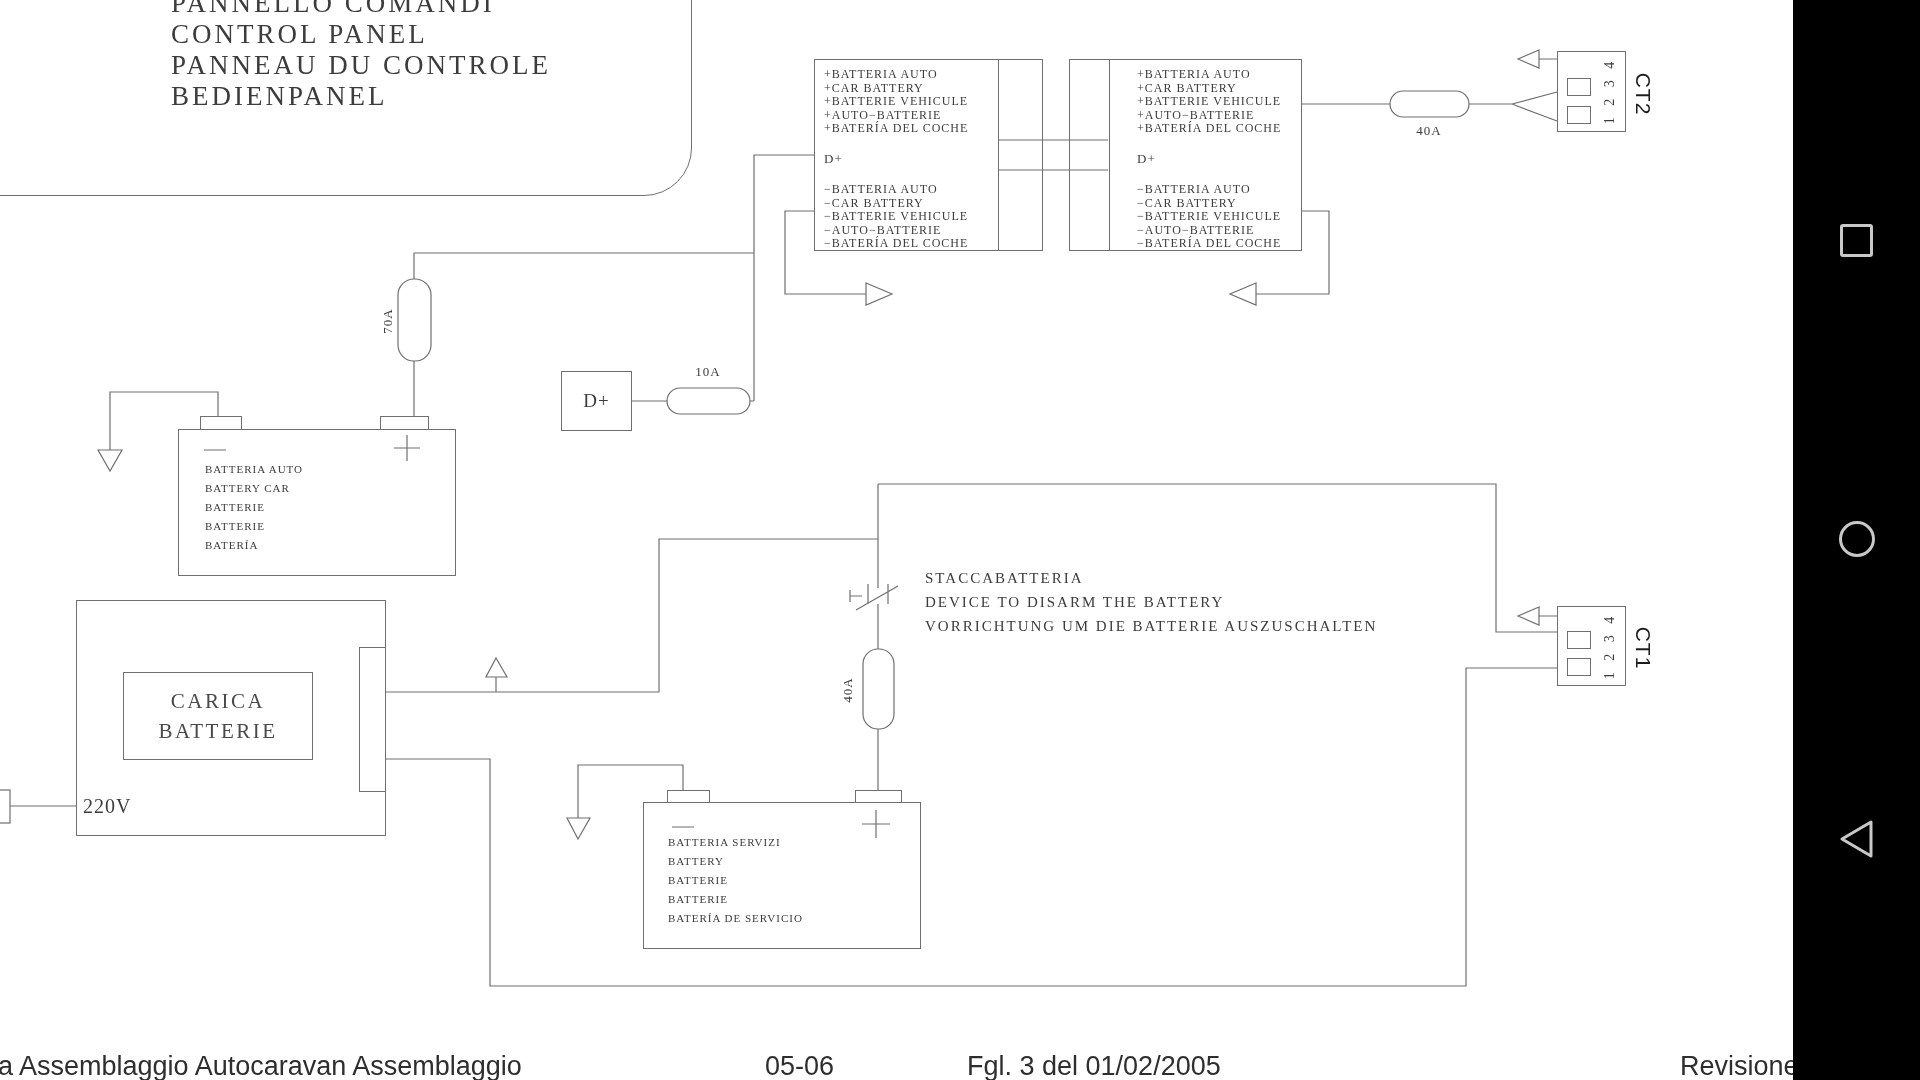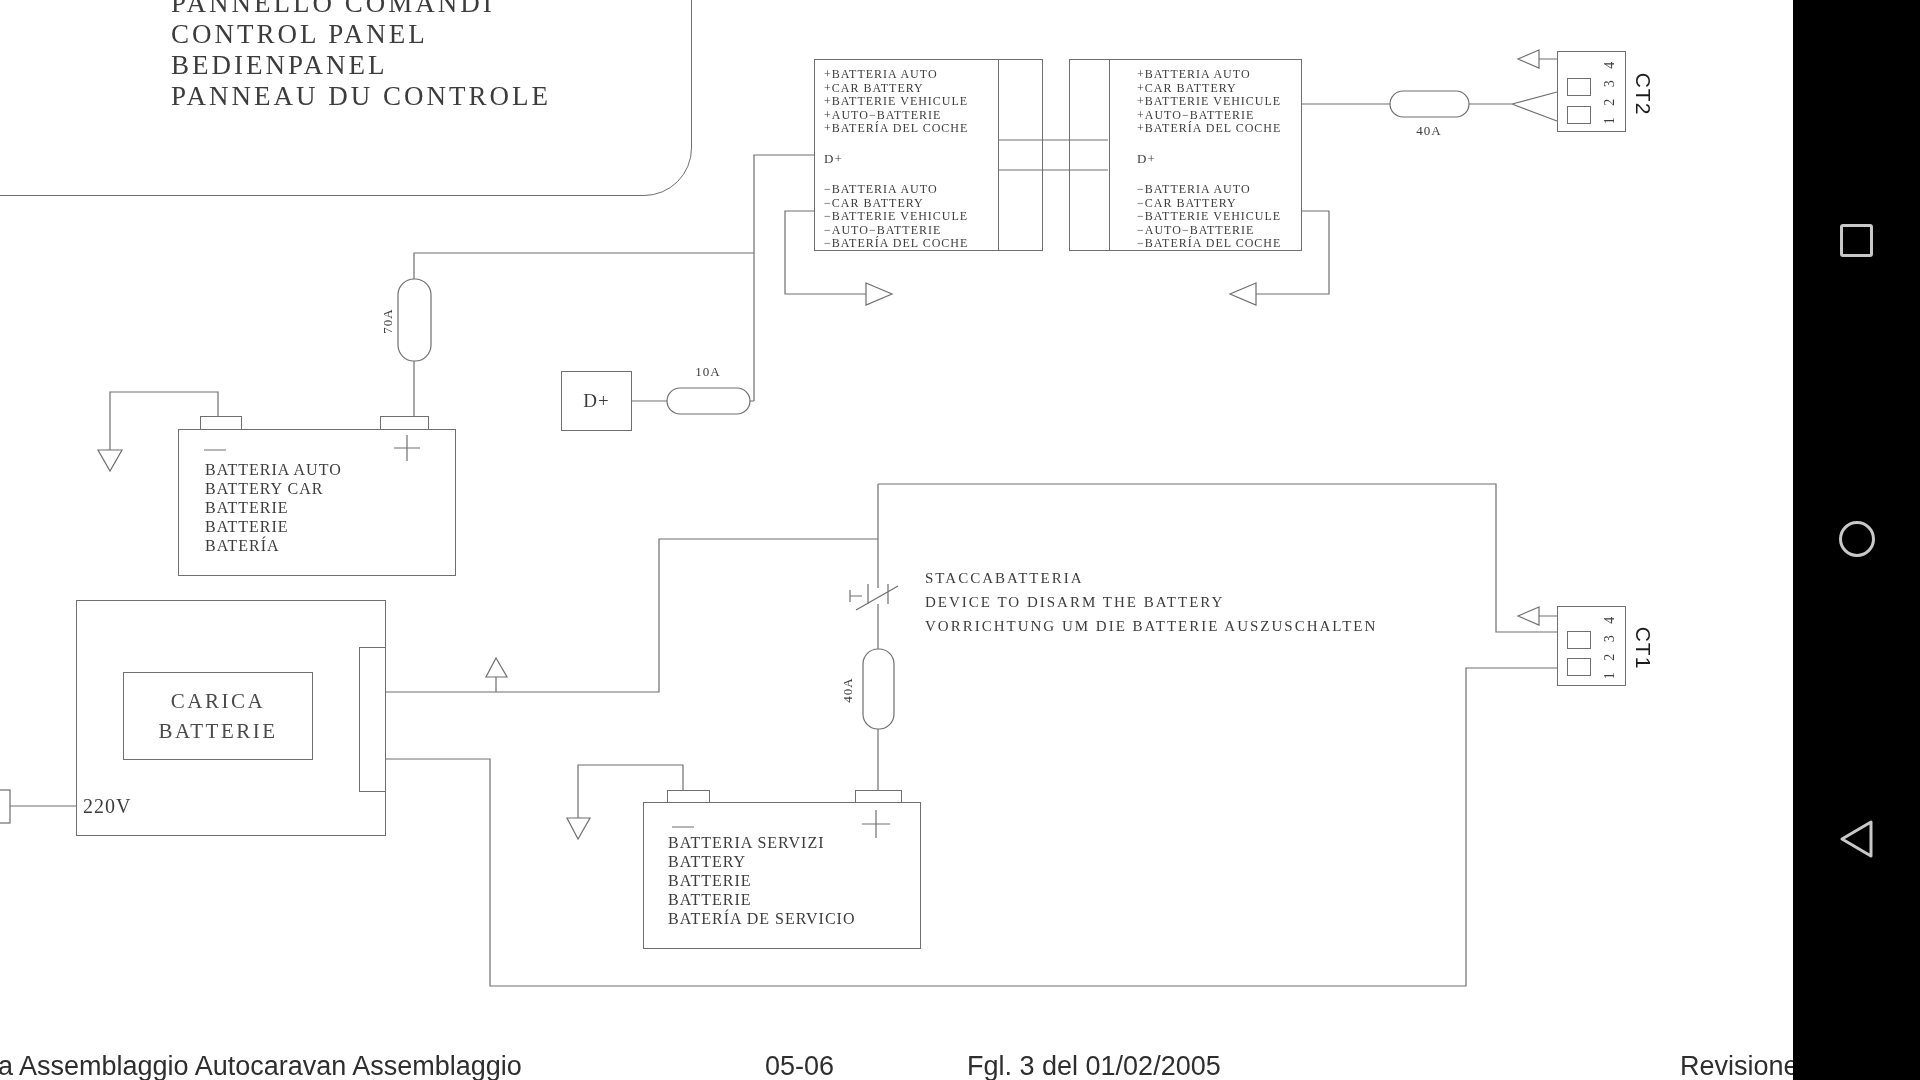--- a/index.html
+++ b/index.html
@@ -7,21 +7,21 @@
   .stage{position:relative;width:1920px;height:1080px;background:#fff;overflow:hidden;
          font-family:"Liberation Serif",serif;color:#3c3c3c}
   .abs{position:absolute}
   .box{border:1px solid #6f6f6f;background:transparent}
   
   .tblock{border:1px solid #6f6f6f}
   .tb-divider{position:absolute;top:0;bottom:0;width:0;border-left:1px solid #6f6f6f}
   .tb-text{position:absolute;top:8px;font-size:12px;line-height:13.5px;letter-spacing:1px;white-space:nowrap}
   .tb-dplus{margin-top:16px;margin-bottom:18px;font-size:13px}
   
-  .bat-text{position:absolute;font-size:16px;line-height:19px;letter-spacing:1px;white-space:nowrap}
+  .bat-text{position:absolute;font-size:11px;line-height:19px;letter-spacing:1px;white-space:nowrap}
   .bump{position:absolute;border:1px solid #6f6f6f;background:#fff}
   
   .fuse-label{position:absolute;font-size:13px;letter-spacing:1px;text-align:center;white-space:nowrap}
   .rot-ccw{transform:rotate(-90deg)}
   .rot-cw{transform:rotate(90deg)}
   .stacca-text{position:absolute;font-size:15px;line-height:24px;letter-spacing:2px;white-space:nowrap}
   .cp-text{position:absolute;font-size:27px;line-height:31px;letter-spacing:3px;white-space:nowrap;color:#3c3c3c}
   .ct-box{border:1px solid #6f6f6f}
   .ct-pin{position:absolute;left:9px;width:24px;height:18px;border:1px solid #6f6f6f}
   .ct-pins-label{position:absolute;width:92px;height:16px;font-size:14px;letter-spacing:4px;text-align:center}
@@ -109,22 +109,22 @@
       <polygon points="1539,50 1518,59 1539,68"></polygon>
       <path d="M1539 59 H1557 M1539 616 H1557"></path>
       <polygon points="1539,607 1518,616 1539,625"></polygon>
     </g>
   </svg>
 
   <div class="abs box" style="left:-70px;top:-80px;width:762px;height:276px;border-radius:0 0 48px 0"></div>
   <div class="abs" style="left:171px;top:-12px">
     <div class="cp-text" style="position:static">PANNELLO COMANDI</div>
     <div class="cp-text" style="position:static">CONTROL PANEL</div>
+    <div class="cp-text" style="position:static">PANNEAU DU CONTROLE</div>
     <div class="cp-text" style="position:static">BEDIENPANEL</div>
-    <div class="cp-text" style="position:static">PANNEAU DU CONTROLE</div>
   </div>
 
   <div class="abs tblock" style="left:814px;top:59px;width:229px;height:192px">
     <div class="tb-divider" style="left:183px"></div>
     <div class="tb-text" style="left:9px">
       <div>+BATTERIA AUTO</div>
       <div>+CAR BATTERY</div>
       <div>+BATTERIE VEHICULE</div>
       <div>+AUTO−BATTERIE</div>
       <div>+BATERÍA DEL COCHE</div>

